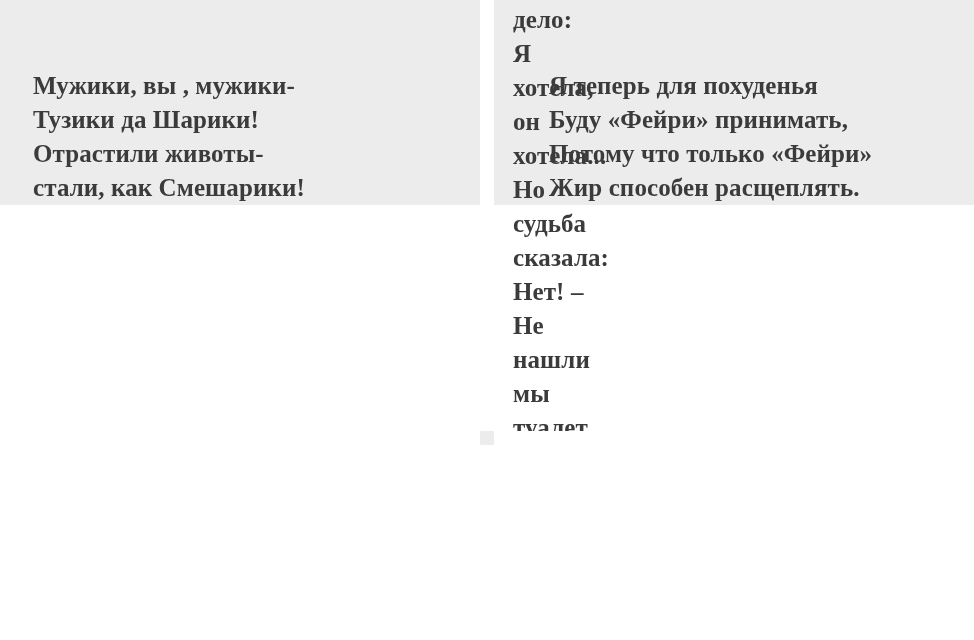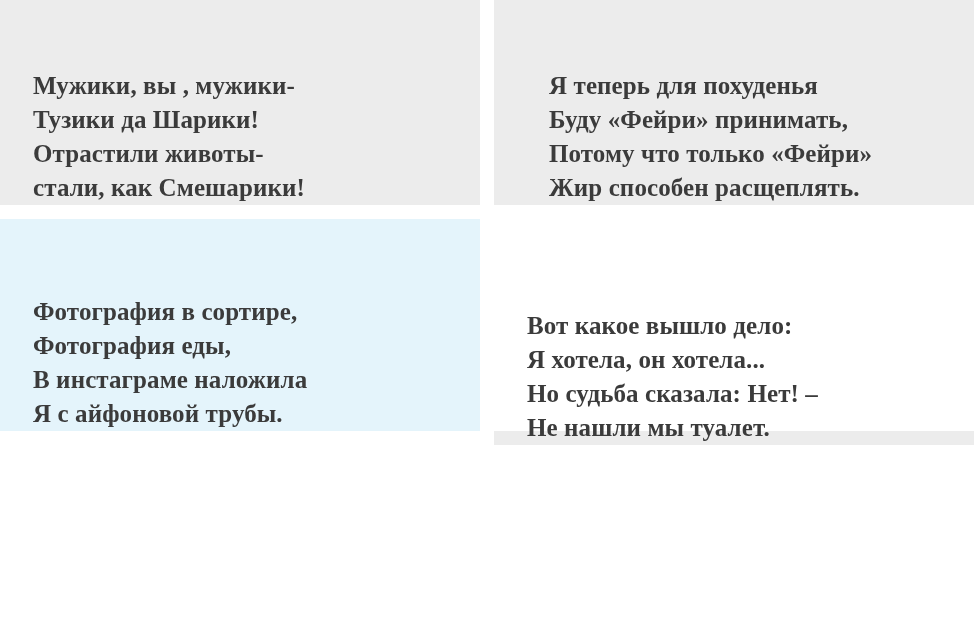--- a/index.html
+++ b/index.html
@@ -63,26 +63,20 @@
     <div class="poem right-col r1">Я теперь для похуденья
 Буду «Фейри» принимать,
 Потому что только «Фейри»
 Жир способен расщеплять.</div>
   </div>
 
   <div class="gap"></div>
   <div class="gap"></div>
   <div class="gap"></div>
 
-  <div class="cell bg-blue">
-    <div class="poem">Фотография в сортире,
-Фотография еды,
-В инстаграме наложила
-Я с айфоновой трубы.</div>
-  </div>
 
   <div class="gap"></div>
 
 
   <div class="gap"></div>
   <div class="gap"></div>
   <div class="gap"></div>
 
   <div class="cell bg-gray">
     <div class="poem r3">Вот какое вышло дело:

